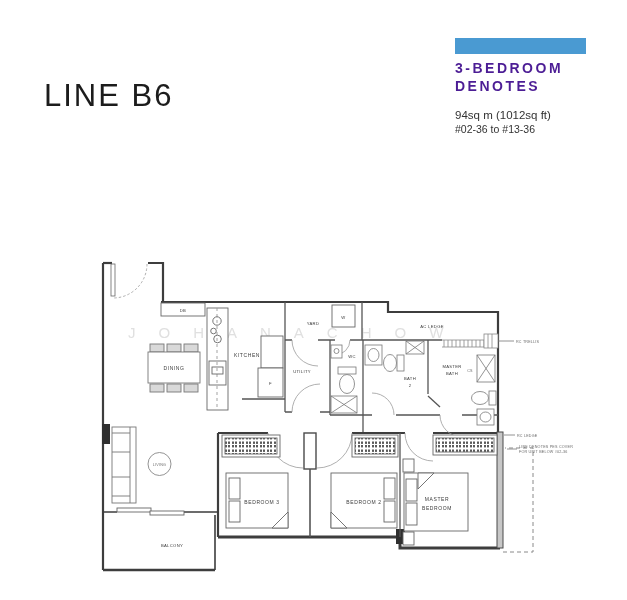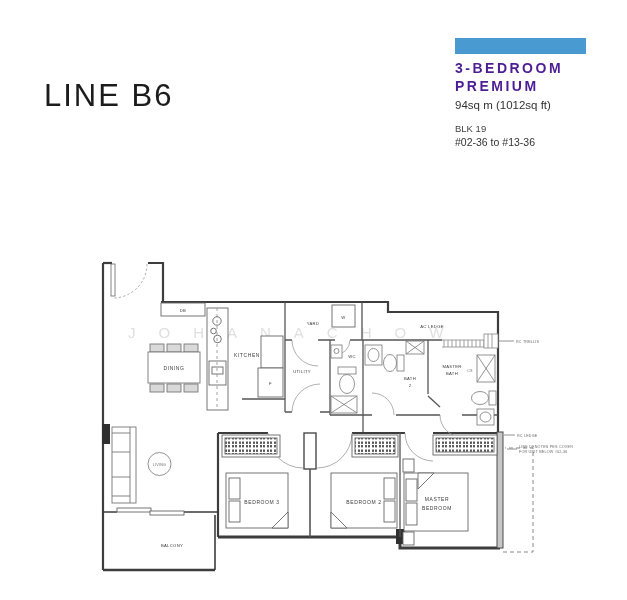--- a/index.html
+++ b/index.html
@@ -4,45 +4,44 @@
 <style>
   html,body{margin:0;padding:0;background:#ffffff;}
   .page{position:relative;width:627px;height:600px;background:#ffffff;overflow:hidden;
         font-family:"Liberation Sans", sans-serif;}
   .type-title{position:absolute;left:44px;top:78px;font-size:31px;font-weight:400;
         letter-spacing:2px;color:#1c1c1c;font-family:"Liberation Sans", sans-serif;}
   .info-block{position:absolute;left:455px;top:38px;width:150px;}
   .accent-bar{width:131px;height:16px;background:#4a9ad2;}
   .unit-type{margin-top:5px;font-size:14px;font-weight:bold;letter-spacing:2.5px;
         color:#4c1d95;line-height:1.3;}
-  .unit-area{margin-top:4px;font-size:11.5px;color:#333;}
+  .unit-area{margin-top:14px;font-size:11.5px;color:#333;}
   .unit-blk{margin-top:12px;font-size:9.5px;color:#444;}
   .unit-range{margin-top:2px;font-size:10.5px;color:#333;}
   svg{position:absolute;left:0;top:0;}
   svg text{font-family:"Liberation Sans", sans-serif;fill:#3c3c3c;}
   .roomlabel{font-size:5px;letter-spacing:0.6px;}
   .smalllabel{font-size:4.2px;letter-spacing:0.3px;}
   .tinylabel{font-size:3.7px;letter-spacing:0.2px;fill:#6a6a6a;}
   .watermark{font-size:15px;letter-spacing:23px;fill:#e0e0e0;}
 </style>
 </head>
 <body>
 
 <div class="page">
 
   <div class="type-title">LINE B6</div>
 
   <div class="info-block">
     <div class="accent-bar"></div>
     <div class="unit-type">
       <div>3-BEDROOM</div>
-      <div>PREMIUM</div>
+      <div>DENOTES</div>
     </div>
     <div class="unit-area">94sq m (1012sq ft)</div>
-    <div class="unit-blk">BLK 19</div>
     <div class="unit-range">#02-36 to #13-36</div>
   </div>
 
   <svg width="627" height="600" viewBox="0 0 627 600">
     <defs>
       <pattern id="hatch" width="7" height="8" patternUnits="userSpaceOnUse">
         <rect width="7" height="8" fill="#ffffff"></rect>
         <rect x="1" y="1.5" width="2" height="2.4" fill="#5a5a5a"></rect>
         <rect x="4" y="1.5" width="2" height="2.4" fill="#5a5a5a"></rect>
         <rect x="1" y="5" width="2" height="2.4" fill="#5a5a5a"></rect>

